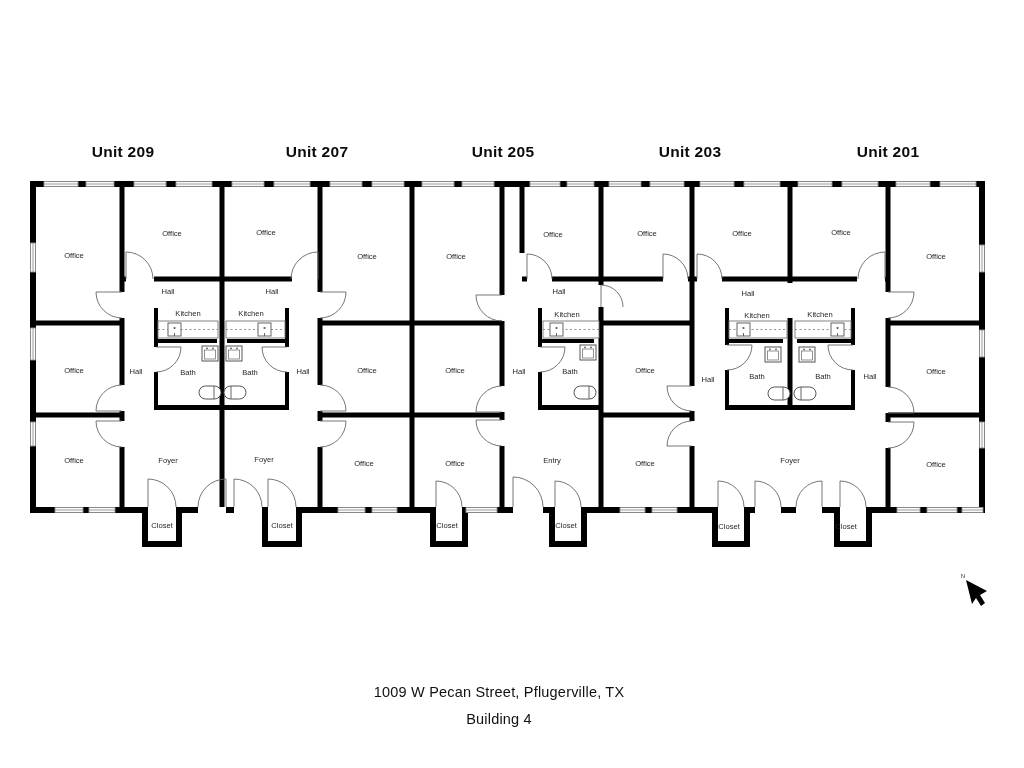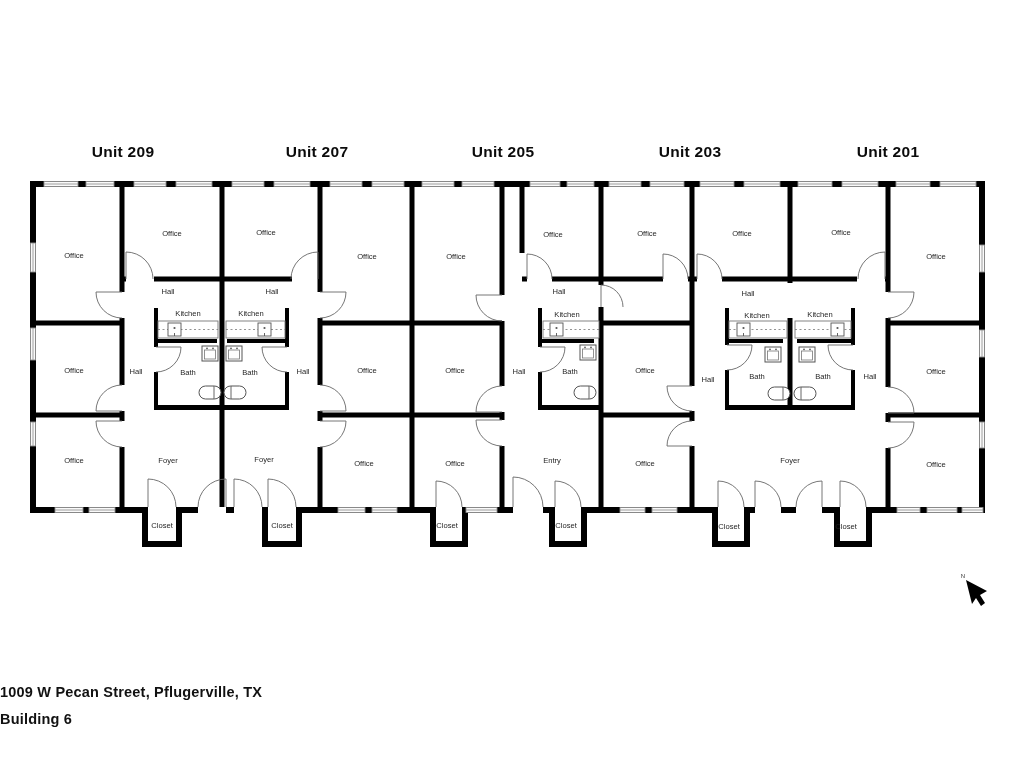--- a/index.html
+++ b/index.html
@@ -1,21 +1,21 @@
 <!DOCTYPE html>
 <html><head>
 <meta charset="utf-8">
 <style>
   html,body{margin:0;padding:0;background:#fff;}
   body{width:1024px;height:768px;position:relative;overflow:hidden;
        font-family:"Liberation Sans", sans-serif;}
   #plan-wrap{position:absolute;left:0;top:0;width:1024px;height:768px;}
   svg{display:block;}
-  .caption{position:absolute;left:0;top:679px;width:966px;text-align:left;
-           color:#111;font-size:14.5px;font-weight:700;line-height:27px;}
+  .caption{position:absolute;left:16px;top:679px;width:966px;text-align:center;
+           color:#111;font-size:14.5px;font-weight:400;line-height:27px;}
   .caption div{letter-spacing:.2px;}
 </style>
 </head>
 <body>
 
 <div id="plan-wrap">
   <svg id="plan-svg" width="1024" height="768" viewBox="0 0 1024 768">
       <rect x="0" y="0" width="1024" height="768" fill="#ffffff"></rect>
       <rect x="30" y="181" width="955" height="6" fill="#000000"></rect>
       <rect x="30" y="181" width="6" height="332" fill="#000000"></rect>
@@ -327,15 +327,15 @@
       <text x="123" y="156.5" text-anchor="middle" font-size="15.5" font-weight="600" letter-spacing="0.3" font-family="&quot;Liberation Sans&quot;, sans-serif" fill="#0b0b0b">Unit 209</text>
       <text x="317" y="156.5" text-anchor="middle" font-size="15.5" font-weight="600" letter-spacing="0.3" font-family="&quot;Liberation Sans&quot;, sans-serif" fill="#0b0b0b">Unit 207</text>
       <text x="503" y="156.5" text-anchor="middle" font-size="15.5" font-weight="600" letter-spacing="0.3" font-family="&quot;Liberation Sans&quot;, sans-serif" fill="#0b0b0b">Unit 205</text>
       <text x="690" y="156.5" text-anchor="middle" font-size="15.5" font-weight="600" letter-spacing="0.3" font-family="&quot;Liberation Sans&quot;, sans-serif" fill="#0b0b0b">Unit 203</text>
       <text x="888" y="156.5" text-anchor="middle" font-size="15.5" font-weight="600" letter-spacing="0.3" font-family="&quot;Liberation Sans&quot;, sans-serif" fill="#0b0b0b">Unit 201</text>
       <polygon points="966,580 972,604 976,598 981,606 985,603 980,595 987,591" fill="#000000"></polygon>
       <text x="963" y="578" text-anchor="middle" font-size="6" font-family="&quot;Liberation Sans&quot;, sans-serif" fill="#333">N</text>
     </svg>
   <div class="caption">
     <div>1009 W Pecan Street, Pflugerville, TX</div>
-    <div>Building 6</div>
+    <div>Building 4</div>
   </div>
 </div>
 
 </body></html>

